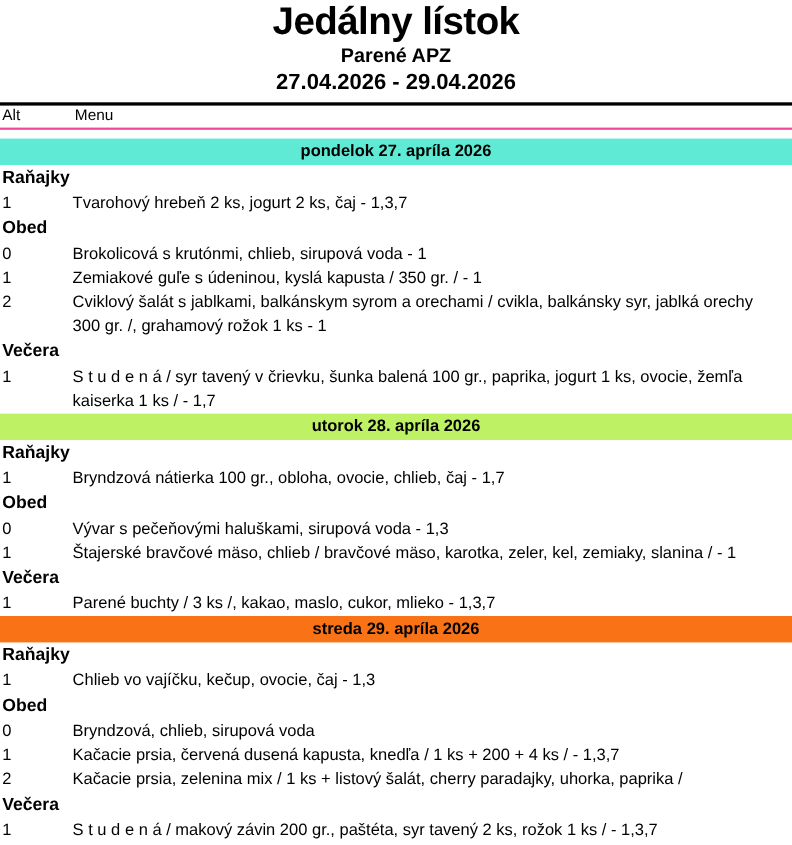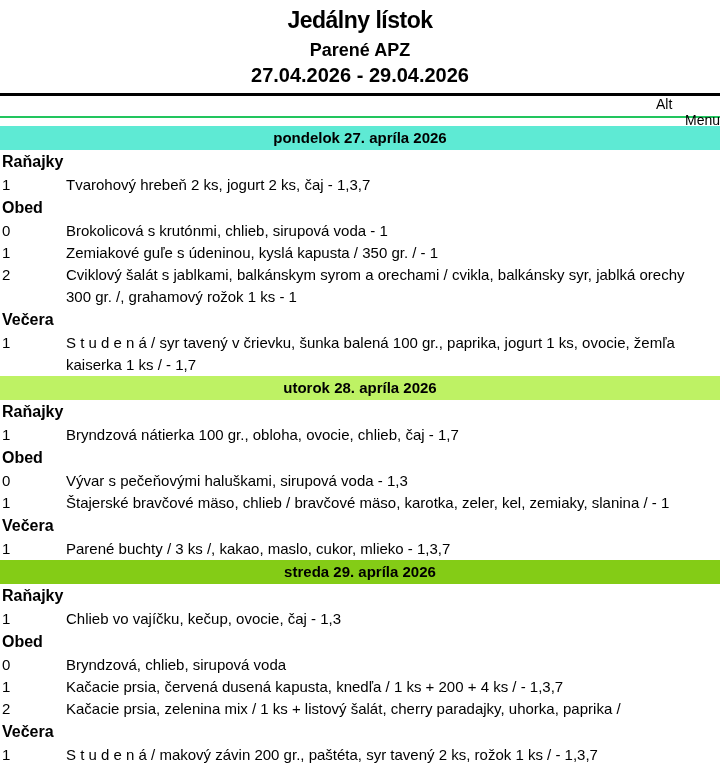--- a/index.html
+++ b/index.html
@@ -13,45 +13,44 @@
     width: 720px;
     height: 768px;
     overflow: hidden;
   }
   .doc-header {
     text-align: center;
     padding-top: 2px;
   }
   .doc-title {
     margin: 0;
-    font-size: 23px;
+    font-size: 35px;
     font-weight: bold;
     line-height: 36px;
     letter-spacing: -0.5px;
   }
   .doc-subtitle {
     margin: 0;
     font-size: 18px;
     font-weight: bold;
     line-height: 24px;
   }
   .doc-daterange {
     margin: 0 0 5px 0;
     font-size: 20px;
     font-weight: bold;
     line-height: 26px;
   }
   .menubar {
     border-top: 3px solid #000000;
-    border-bottom: 2px solid #22c55e;
+    border-bottom: 2px solid #ec4899;
     display: flex;
-    align-items: flex-end;
+    align-items: flex-start;
     height: 20px;
     font-size: 14px;
-    flex-direction: column;
   }
   .menubar-item {
     cursor: default;
   }
   .menubar-item.alt { padding-left: 2px; width: 64px; }
   .menubar-item.menu { padding-left: 2px; }
   main.menu-days {
     margin-top: 8px;
   }
   .day-header {
@@ -141,21 +140,21 @@
         <span class="item-num">1</span>
         <span class="item-text">Štajerské bravčové mäso, chlieb / bravčové mäso, karotka, zeler, kel, zemiaky, slanina / - 1</span>
       </div>
       <div class="meal-label">Večera</div>
       <div class="item-row">
         <span class="item-num">1</span>
         <span class="item-text">Parené buchty / 3 ks /, kakao, maslo, cukor, mlieko - 1,3,7</span>
       </div>
     </section>
     <section class="day-block">
-      <div class="day-header" style="background: #84cc16;">streda 29. apríla 2026</div>
+      <div class="day-header" style="background: #f97316;">streda 29. apríla 2026</div>
       <div class="meal-label">Raňajky</div>
       <div class="item-row">
         <span class="item-num">1</span>
         <span class="item-text">Chlieb vo vajíčku, kečup, ovocie, čaj - 1,3</span>
       </div>
       <div class="meal-label">Obed</div>
       <div class="item-row">
         <span class="item-num">0</span>
         <span class="item-text">Bryndzová, chlieb, sirupová voda</span>
       </div>

